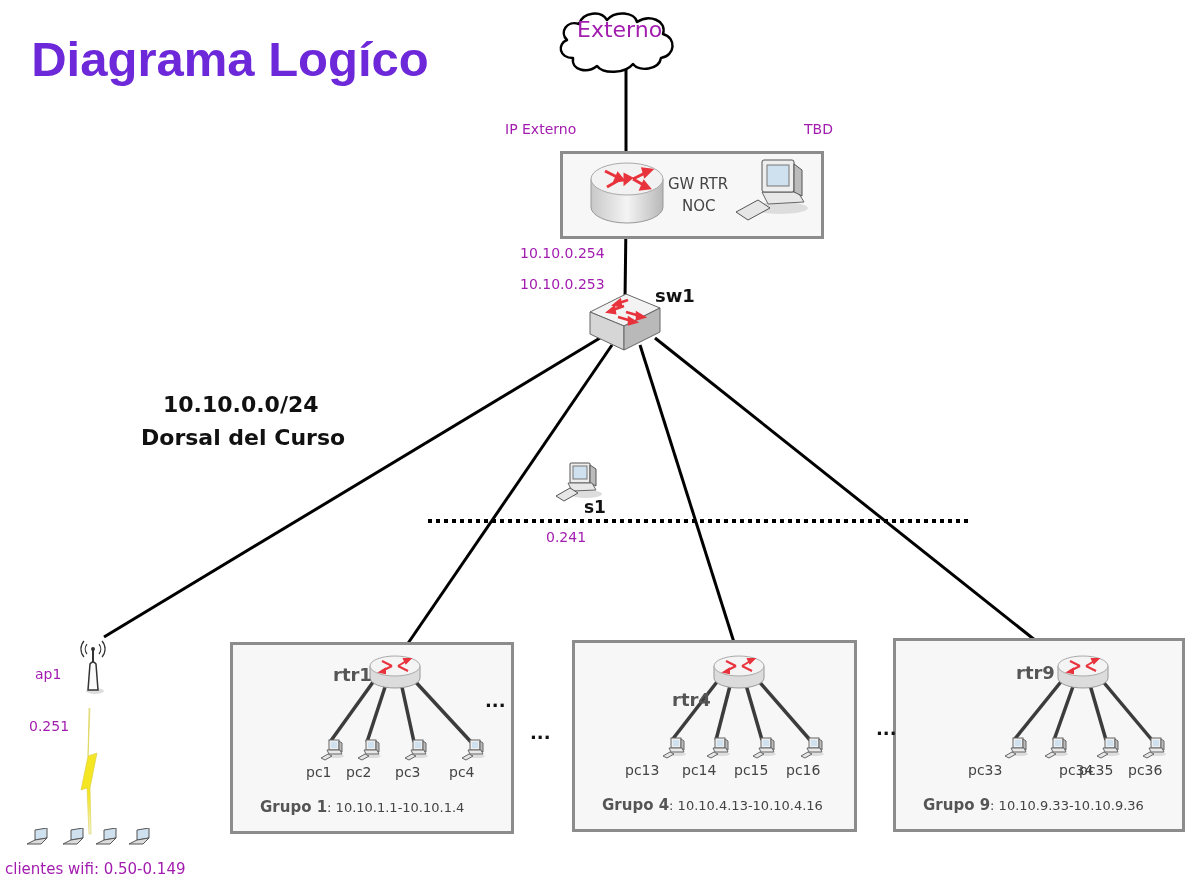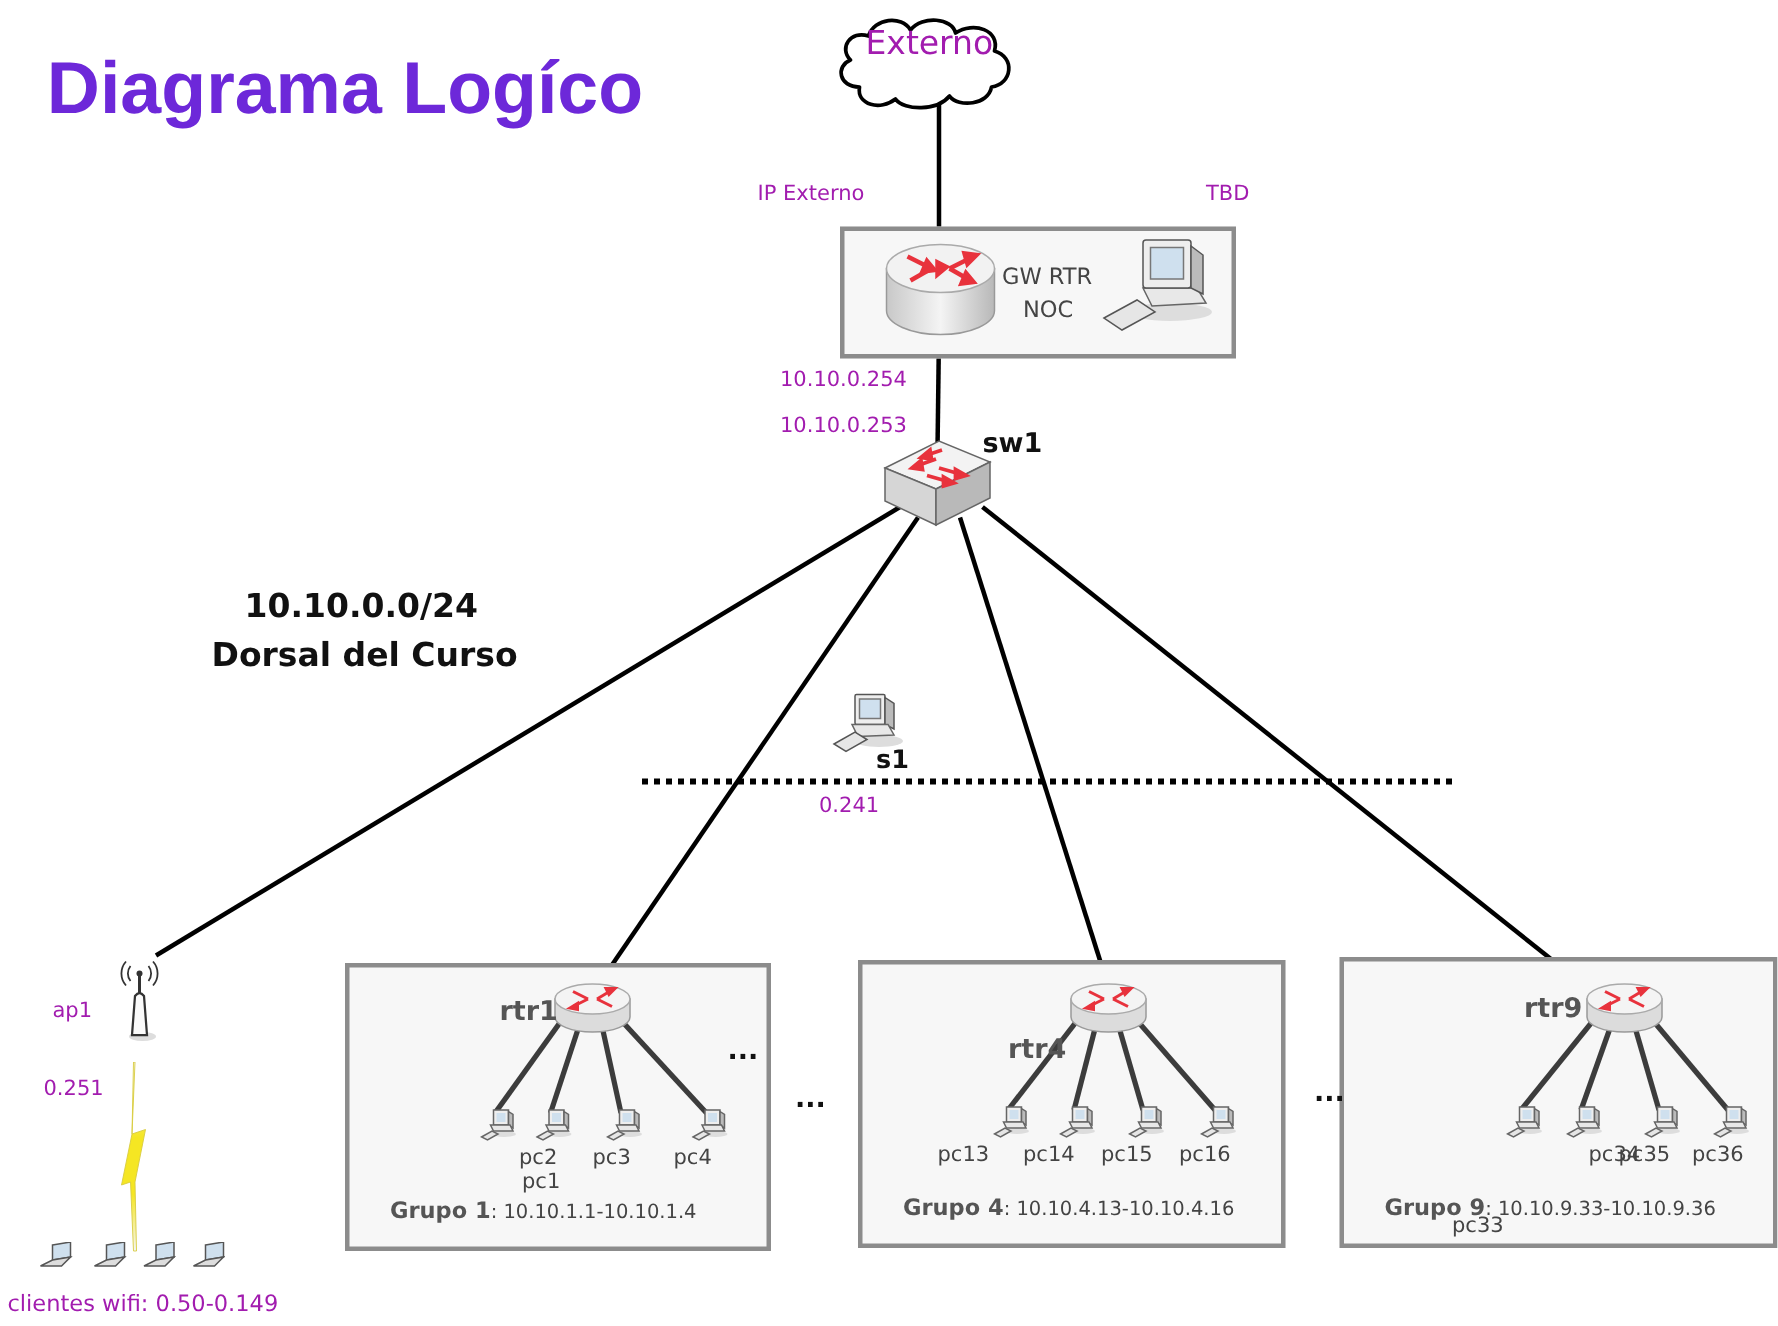--- a/index.html
+++ b/index.html
@@ -179,21 +179,21 @@
         </svg></div>
       <div class="blbl" style="left: 333px; top: 664px; font-size: 18px; color: rgb(85, 85, 85);">rtr1</div>
       <div style="position: absolute; left: 320px; top: 738px; width: 26px; height: 24px;"><svg width="26" height="24">
         <ellipse cx="16" cy="18" rx="8" ry="2" fill="#ddd"></ellipse>
         <rect x="9" y="2" width="10" height="10" fill="#eee" stroke="#666"></rect>
         <rect x="11" y="4" width="6" height="6" fill="#cfe0ee"></rect>
         <path d="M19,3 L22,5 L22,14 L19,12 Z" fill="#bbb" stroke="#666"></path>
         <path d="M7,12 L20,12 L22,16 L9,16 Z" fill="#e8e8e8" stroke="#666"></path>
         <path d="M1,20 L8,16 L12,18 L5,22 Z" fill="#e6e6e6" stroke="#666"></path>
         </svg></div>
-      <div class="pclbl" style="left: 306px; top: 780px; margin-left: 42px;">pc1</div>
+      <div class="pclbl" style="left: 306px; top: 764px;">pc1</div>
       <div style="position: absolute; left: 357px; top: 738px; width: 26px; height: 24px;"><svg width="26" height="24">
         <ellipse cx="16" cy="18" rx="8" ry="2" fill="#ddd"></ellipse>
         <rect x="9" y="2" width="10" height="10" fill="#eee" stroke="#666"></rect>
         <rect x="11" y="4" width="6" height="6" fill="#cfe0ee"></rect>
         <path d="M19,3 L22,5 L22,14 L19,12 Z" fill="#bbb" stroke="#666"></path>
         <path d="M7,12 L20,12 L22,16 L9,16 Z" fill="#e8e8e8" stroke="#666"></path>
         <path d="M1,20 L8,16 L12,18 L5,22 Z" fill="#e6e6e6" stroke="#666"></path>
         </svg></div>
       <div class="pclbl" style="left: 346px; top: 764px;">pc2</div>
       <div style="position: absolute; left: 404px; top: 738px; width: 26px; height: 24px;"><svg width="26" height="24">
@@ -293,21 +293,21 @@
         </svg></div>
       <div class="blbl" style="left: 1016px; top: 662px; font-size: 18px; color: rgb(85, 85, 85);">rtr9</div>
       <div style="position: absolute; left: 1004px; top: 736px; width: 26px; height: 24px;"><svg width="26" height="24">
         <ellipse cx="16" cy="18" rx="8" ry="2" fill="#ddd"></ellipse>
         <rect x="9" y="2" width="10" height="10" fill="#eee" stroke="#666"></rect>
         <rect x="11" y="4" width="6" height="6" fill="#cfe0ee"></rect>
         <path d="M19,3 L22,5 L22,14 L19,12 Z" fill="#bbb" stroke="#666"></path>
         <path d="M7,12 L20,12 L22,16 L9,16 Z" fill="#e8e8e8" stroke="#666"></path>
         <path d="M1,20 L8,16 L12,18 L5,22 Z" fill="#e6e6e6" stroke="#666"></path>
         </svg></div>
-      <div class="pclbl" style="left: 968px; top: 762px; margin-top: 47px;">pc33</div>
+      <div class="pclbl" style="left: 968px; top: 762px;">pc33</div>
       <div style="position: absolute; left: 1044px; top: 736px; width: 26px; height: 24px;"><svg width="26" height="24">
         <ellipse cx="16" cy="18" rx="8" ry="2" fill="#ddd"></ellipse>
         <rect x="9" y="2" width="10" height="10" fill="#eee" stroke="#666"></rect>
         <rect x="11" y="4" width="6" height="6" fill="#cfe0ee"></rect>
         <path d="M19,3 L22,5 L22,14 L19,12 Z" fill="#bbb" stroke="#666"></path>
         <path d="M7,12 L20,12 L22,16 L9,16 Z" fill="#e8e8e8" stroke="#666"></path>
         <path d="M1,20 L8,16 L12,18 L5,22 Z" fill="#e6e6e6" stroke="#666"></path>
         </svg></div>
       <div class="pclbl" style="left: 1026px; top: 762px; margin-left: 33px;">pc34</div>
       <div style="position: absolute; left: 1096px; top: 736px; width: 26px; height: 24px;"><svg width="26" height="24">

